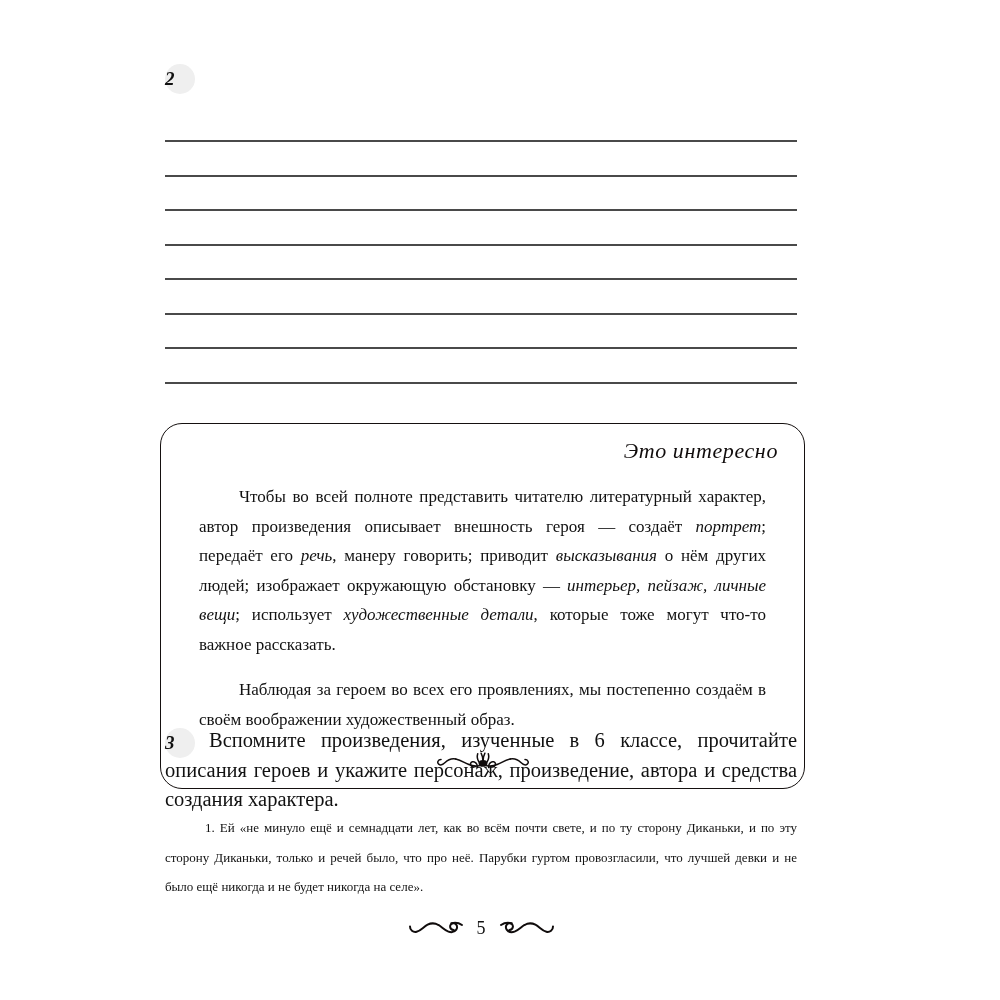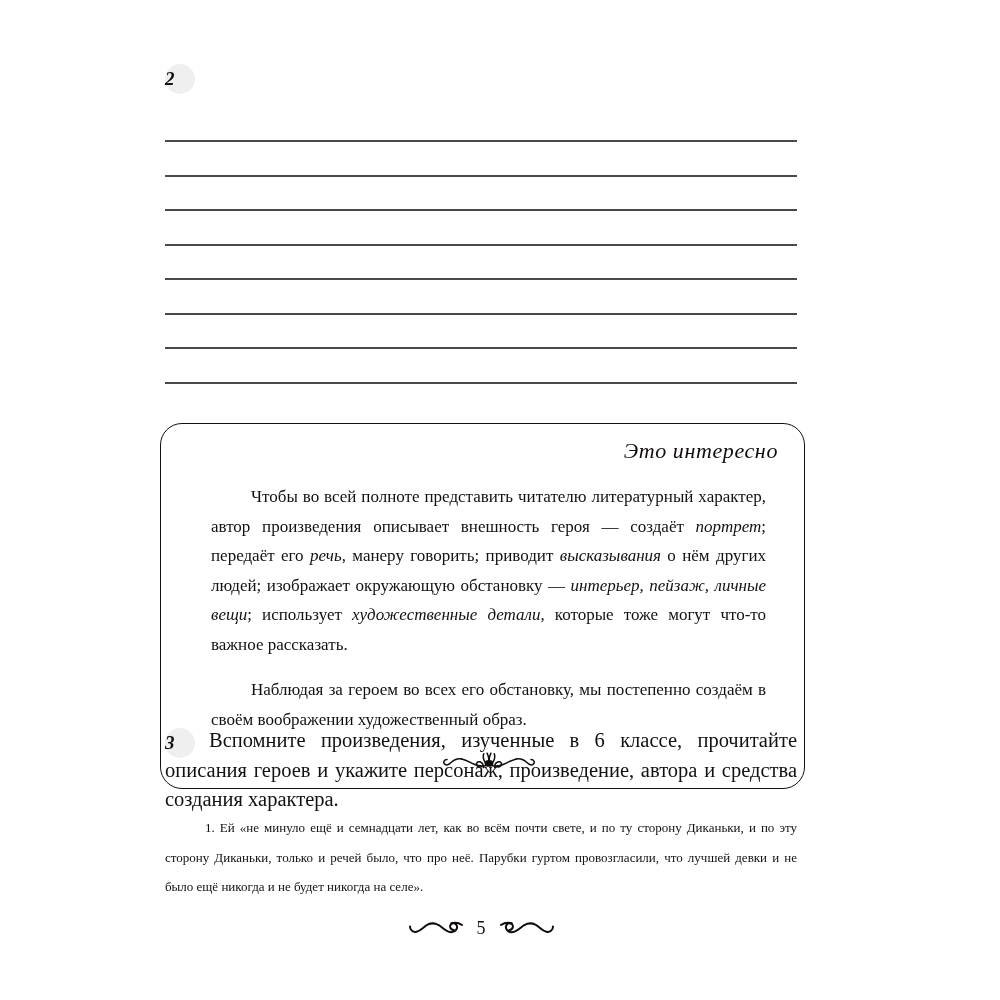--- a/index.html
+++ b/index.html
@@ -72,21 +72,21 @@
 
   
   .infobox {
     position: absolute;
     left: -5px;
     top: 423px;
     width: 645px;
     box-sizing: border-box;
     border: 1.6px solid #15100f;
     border-radius: 22px;
-    padding: 10px 22px 12px 34px;
+    padding: 10px 22px 12px 22px;
   }
   .infobox-title {
     text-align: right;
     font-family: "Liberation Serif", "DejaVu Serif", serif;
     font-style: italic;
     font-size: 22px;
     line-height: 30px;
     letter-spacing: 0.6px;
     color: #100c0c;
     margin: 2px 4px 4px 0;
@@ -166,21 +166,21 @@
     </div>
 
     <div class="infobox">
       <div class="infobox-title">Это интересно</div>
 
       <p>
         <span>Чтобы во всей полноте представить читателю литературный характер, автор произведения описывает внешность героя — создаёт </span><em>портрет</em><span>; передаёт его </span><em>речь</em><span>, манеру говорить; приводит </span><em>высказывания</em><span> о нём других людей; изображает окружающую обстановку — </span><em>интерьер, пейзаж, личные вещи</em><span>; использует </span><em>художественные детали</em><span>, которые тоже могут что-то важное рассказать.</span>
       </p>
 
       <p>
-        <span>Наблюдая за героем во всех его обстановку, мы постепенно создаём в своём воображении художественный образ.</span>
+        <span>Наблюдая за героем во всех его проявлениях, мы постепенно создаём в своём воображении художественный образ.</span>
       </p>
 
       <div class="ornament-wrap">
         <svg width="96" height="24" viewBox="0 0 96 24">
           <g fill="none" stroke="#100c0c" stroke-width="1.5" stroke-linecap="round">
             <path d="M6 9.5c-3 0-4.2 3-2.3 4.6 1.9 1.6 4.6.2 6.4-1.6 2.6-2.6 6.4-4.4 10.6-3.6"></path>
             <path d="M20.7 8.9c4.6 1 8.6 3.6 12.6 5.4 3.6 1.6 7.4 2.3 11 1.4"></path>
             <path d="M90 9.5c3 0 4.2 3 2.3 4.6-1.9 1.6-4.6.2-6.4-1.6-2.6-2.6-6.4-4.4-10.6-3.6"></path>
             <path d="M75.3 8.9c-4.6 1-8.6 3.6-12.6 5.4-3.6 1.6-7.4 2.3-11 1.4"></path>
             <path d="M40.5 16.6c-2.9 1-5.3-.5-5-2.7.3-2.1 2.9-2.9 4.7-1.6 1.6 1.1 2.3 3.2 2.1 5.3"></path>

